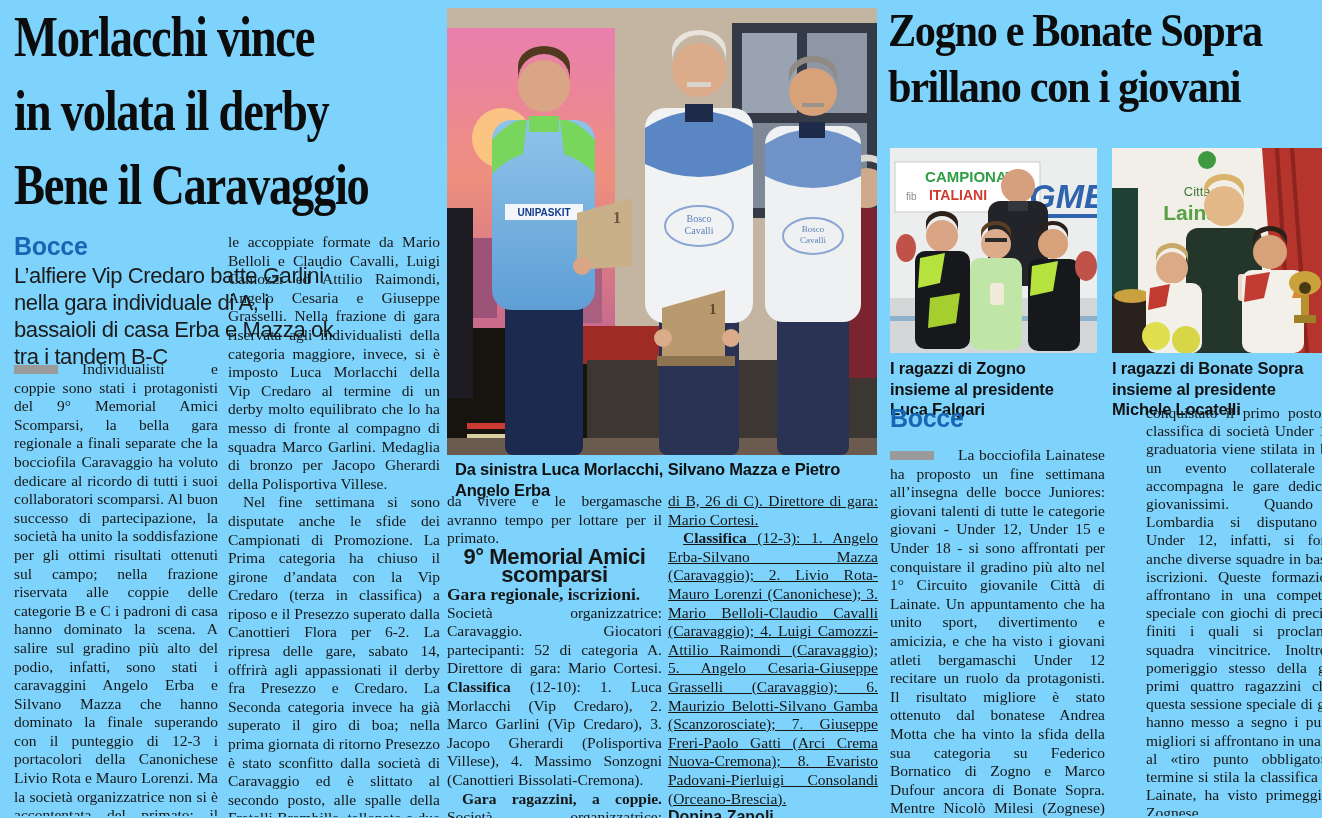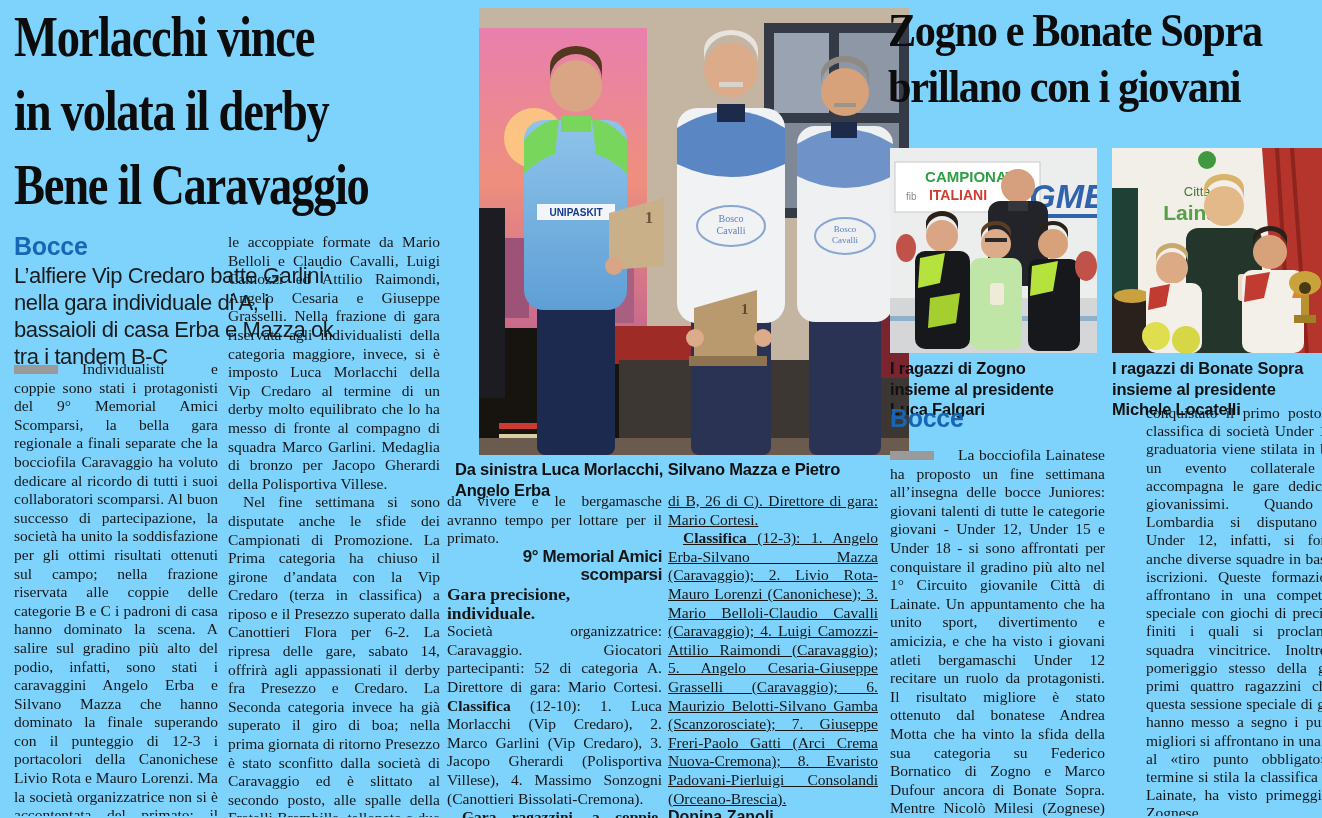--- a/index.html
+++ b/index.html
@@ -33,22 +33,22 @@
   .indent { text-indent:15px; }
   .pbar {
     display:inline-block; width:44px; height:9px; background:#9a9a9a;
     margin-right:24px;
   }
   .caption {
     position:absolute; font-family:"Liberation Sans", sans-serif; font-weight:700;
     font-size:16.5px; line-height:20.5px; color:#101010; letter-spacing:-0.2px;
   }
   .subhead-sans {
-    font-family:"Liberation Sans", sans-serif; font-weight:700; font-size:17px;
-    letter-spacing:-0.4px; text-align:right; margin-top:14px;
+    font-family:"Liberation Sans", sans-serif; font-weight:700; font-size:22px;
+    letter-spacing:-0.4px; text-align:center; margin-top:14px;
   }
   .subhead-serif { font-weight:700; font-size:17.5px; text-align:left; }
   .byline {
     font-family:"Liberation Sans", sans-serif; font-weight:700; font-size:16px;
     text-align:left; margin-top:3px; text-indent:0;
   }
   .photo { position:absolute; overflow:hidden; }
   .photo svg { display:block; }
 </style>
 </head>
@@ -66,21 +66,21 @@
 
   <div class="bodycol" style="left:14px; top:360px; width:204px; height:456px;">
     <p><span class="pbar"></span><span>Individualisti e coppie sono stati i protagonisti del 9° Memorial Amici Scomparsi, la bella gara regionale a finali separate che la bocciofila Caravaggio ha voluto dedicare al ricordo di tutti i suoi collaboratori scomparsi. Al buon successo di partecipazione, la società ha unito la soddisfazione per gli ottimi risultati ottenuti sul campo; nella frazione riservata alle coppie delle categorie B e C i padroni di casa hanno dominato la scena. A salire sul gradino più alto del podio, infatti, sono stati i caravaggini Angelo Erba e Silvano Mazza che hanno dominato la finale superando con il punteggio di 12-3 i portacolori della Canonichese Livio Rota e Mauro Lorenzi. Ma la società organizzatrice non si è accontentata del primato; il terzo, quarto e quinto posto della classifica si sono infatti tinti dei colori della bocciofila di Caravaggio grazie al-</span></p>
   </div>
 
   <div class="bodycol" style="left:228px; top:233px; width:212px; height:584px;">
     <p>le accoppiate formate da Mario Belloli e Claudio Cavalli, Luigi Camozzi ed Attilio Raimondi, Angelo Cesaria e Giuseppe Grasselli. Nella frazione di gara riservata agli individualisti della categoria maggiore, invece, si è imposto Luca Morlacchi della Vip Credaro al termine di un derby molto equilibrato che lo ha messo di fronte al compagno di squadra Marco Garlini. Medaglia di bronzo per Jacopo Gherardi della Polisportiva Villese.</p>
     <p class="indent">Nel fine settimana si sono disputate anche le sfide dei Campionati di Promozione. La Prima categoria ha chiuso il girone d’andata con la Vip Credaro (terza in classifica) a riposo e il Presezzo superato dalla Canottieri Flora per 6-2. La ripresa delle gare, sabato 14, offrirà agli appassionati il derby fra Presezzo e Credaro. La Seconda categoria invece ha già superato il giro di boa; nella prima giornata di ritorno Presezzo è stato sconfitto dalla società di Caravaggio ed è slittato al secondo posto, alle spalle della Fratelli Brambilla, tallonato a due lunghezze proprio dai caravaggini. Ma il campionato è ancora tutto</p>
   </div>
 
-  <div class="photo" style="left:447px; top:8px; width:430px; height:447px;margin-left:32px;">
+  <div class="photo" style="left:447px; top:8px; width:430px; height:447px;">
     <svg width="430" height="447" viewBox="0 0 430 447" xmlns="http://www.w3.org/2000/svg">
       <defs>
         <linearGradient id="sunset" x1="0" y1="0" x2="0" y2="1">
           <stop offset="0" stop-color="#e97fae"></stop>
             <stop offset="0.5" stop-color="#ee8f7e"></stop>
             <stop offset="1" stop-color="#c96a8d"></stop>
         </linearGradient>
         <linearGradient id="jersey1" x1="0" y1="0" x2="0" y2="1">
           <stop offset="0" stop-color="#8ec4ea"></stop>
             <stop offset="1" stop-color="#5f9fd6"></stop>
@@ -153,21 +153,21 @@
         <rect x="355" y="95" width="22" height="4" fill="#9a948c"></rect>
       </g>
     </svg>
   </div>
 
   <div class="caption" style="left:447px; top:459px; width:430px;margin-left:8px;">Da sinistra Luca Morlacchi, Silvano Mazza e Pietro Angelo Erba</div>
 
   <div class="bodycol" style="left:447px; top:492px; width:215px; height:326px;">
     <p>da vivere e le bergamasche avranno tempo per lottare per il primato.</p>
     <p class="subhead-sans">9° Memorial Amici scomparsi</p>
-    <p class="subhead-serif">Gara precisione, individuale.</p>
+    <p class="subhead-serif">Gara regionale, iscrizioni.</p>
     <p><span>Società organizzatrice: Caravaggio. Giocatori partecipanti: 52 di categoria A. Direttore di gara: Mario Cortesi. </span><b>Classifica</b><span> (12-10): 1. Luca Morlacchi (Vip Credaro), 2. Marco Garlini (Vip Credaro), 3. Jacopo Gherardi (Polisportiva Villese), 4. Massimo Sonzogni (Canottieri Bissolati-Cremona).</span></p>
     <p class="indent"><b>Gara ragazzini, a coppie.</b><span> Società organizzatrice: Caravaggio. Formazioni partecipanti: 62 (36</span></p>
   </div>
 
   <div class="bodycol" style="left:668px; top:492px; width:210px; height:326px;text-decoration:underline;">
     <p>di B, 26 di C). Direttore di gara: Mario Cortesi.</p>
     <p class="indent"><b>Classifica</b><span> (12-3): 1. Angelo Erba-Silvano Mazza (Caravaggio); 2. Livio Rota-Mauro Lorenzi (Canonichese); 3. Mario Belloli-Claudio Cavalli (Caravaggio); 4. Luigi Camozzi-Attilio Raimondi (Caravaggio); 5. Angelo Cesaria-Giuseppe Grasselli (Caravaggio); 6. Maurizio Belotti-Silvano Gamba (Scanzorosciate); 7. Giuseppe Freri-Paolo Gatti (Arci Crema Nuova-Cremona); 8. Evaristo Padovani-Pierluigi Consolandi (Orceano-Brescia).</span></p>
     <p class="byline">Donina Zanoli</p>
 
   </div>

